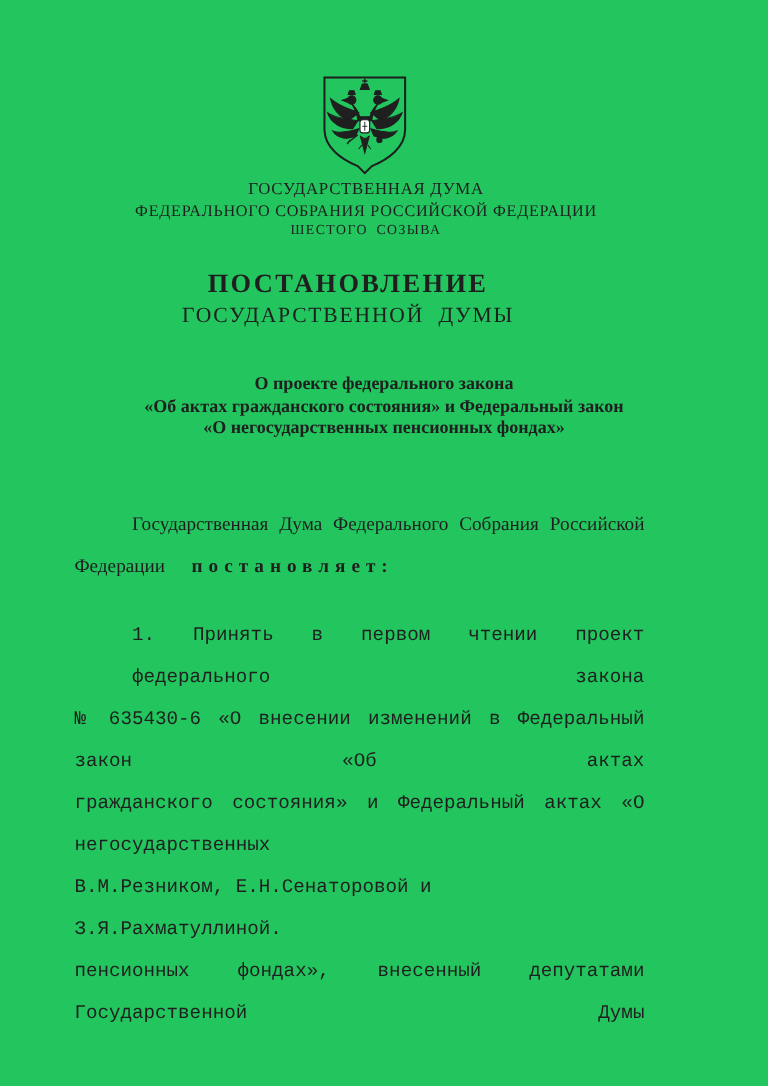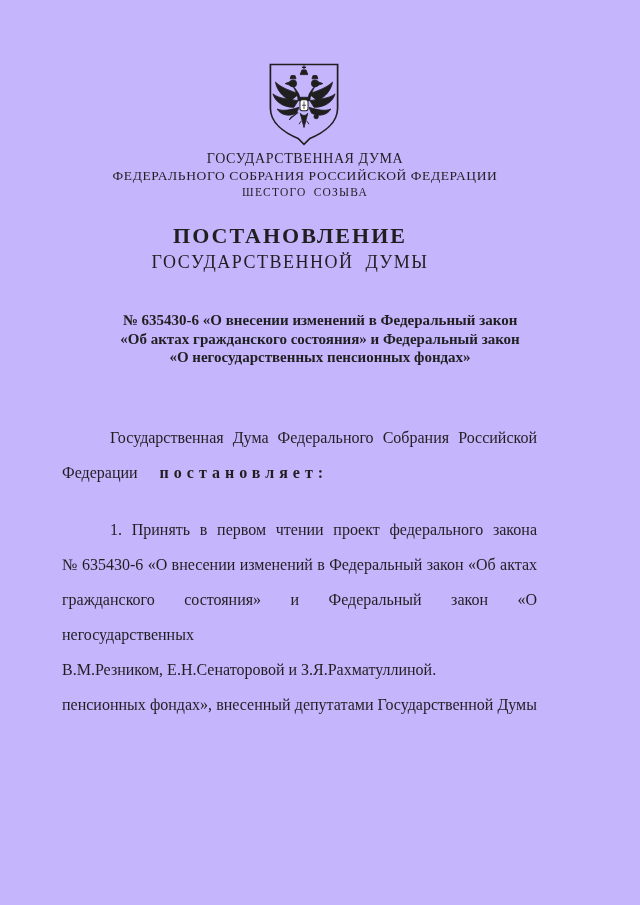--- a/index.html
+++ b/index.html
@@ -1,20 +1,20 @@
 <!DOCTYPE html>
 <html><head>
 <meta charset="utf-8">
 <style>
   html, body { margin: 0; padding: 0; background: #ffffff; }
   .page {
     position: relative;
     width: 640px;
     height: 905px;
-    background: #c4b5fd;
+    background: #22c55e;
     color: #1f1f1f;
     font-family: "Liberation Serif", serif;
     overflow: hidden;
   }
   
   .emblem-wrap {
     width: 88px;
     margin: 62px auto 0;
     position: relative;
     left: -16px;
@@ -88,21 +88,21 @@
     text-align: justify;
     text-align-last: justify;
     white-space: normal;
   }
   .bline.last {
     text-align: left;
     text-align-last: left;
   }
   .bline.indent { padding-left: 48px; }
   .para-item { margin-top: 0; }
-  .para-item.gap { margin-top: 22px; }
+  .para-item.gap { margin-top: 22px; font-family: Liberation Mono, monospace; }
   .decree {
     font-weight: bold;
     letter-spacing: 5px;
     margin-left: 22px;
   }
 </style>
 </head>
 <body>
 
 <div class="page">
@@ -150,38 +150,38 @@
     <div class="org-line2">ФЕДЕРАЛЬНОГО СОБРАНИЯ РОССИЙСКОЙ ФЕДЕРАЦИИ</div>
     <div class="org-line3">ШЕСТОГО СОЗЫВА</div>
   </div>
 
   <div class="doc-title">
     <div class="title-kind">ПОСТАНОВЛЕНИЕ</div>
     <div class="title-issuer">ГОСУДАРСТВЕННОЙ ДУМЫ</div>
   </div>
 
   <div class="subject">
-    <div>№ 635430-6 «О внесении изменений в Федеральный закон</div>
+    <div>О проекте федерального закона</div>
     <div>«Об актах гражданского состояния» и Федеральный закон</div>
     <div>«О негосударственных пенсионных фондах»</div>
   </div>
 
   <div class="body-text">
 
     <div class="para-preamble">
       <div class="bline indent">Государственная Дума Федерального Собрания Российской</div>
       <div class="bline last">
         <span>Федерации</span><span class="decree">постановляет:</span>
       </div>
     </div>
 
     <div class="para-item gap">
       <div class="bline indent">1. Принять в первом чтении проект федерального закона</div>
       <div class="bline">№ 635430-6 «О внесении изменений в Федеральный закон «Об актах</div>
-      <div class="bline">гражданского состояния» и Федеральный закон «О негосударственных</div>
+      <div class="bline">гражданского состояния» и Федеральный актах «О негосударственных</div>
       <div class="bline last">В.М.Резником, Е.Н.Сенаторовой и З.Я.Рахматуллиной.</div>
       <div class="bline">пенсионных фондах», внесенный депутатами Государственной Думы</div>
     </div>
 
 
   </div>
 
 </div>
 
 </body></html>

